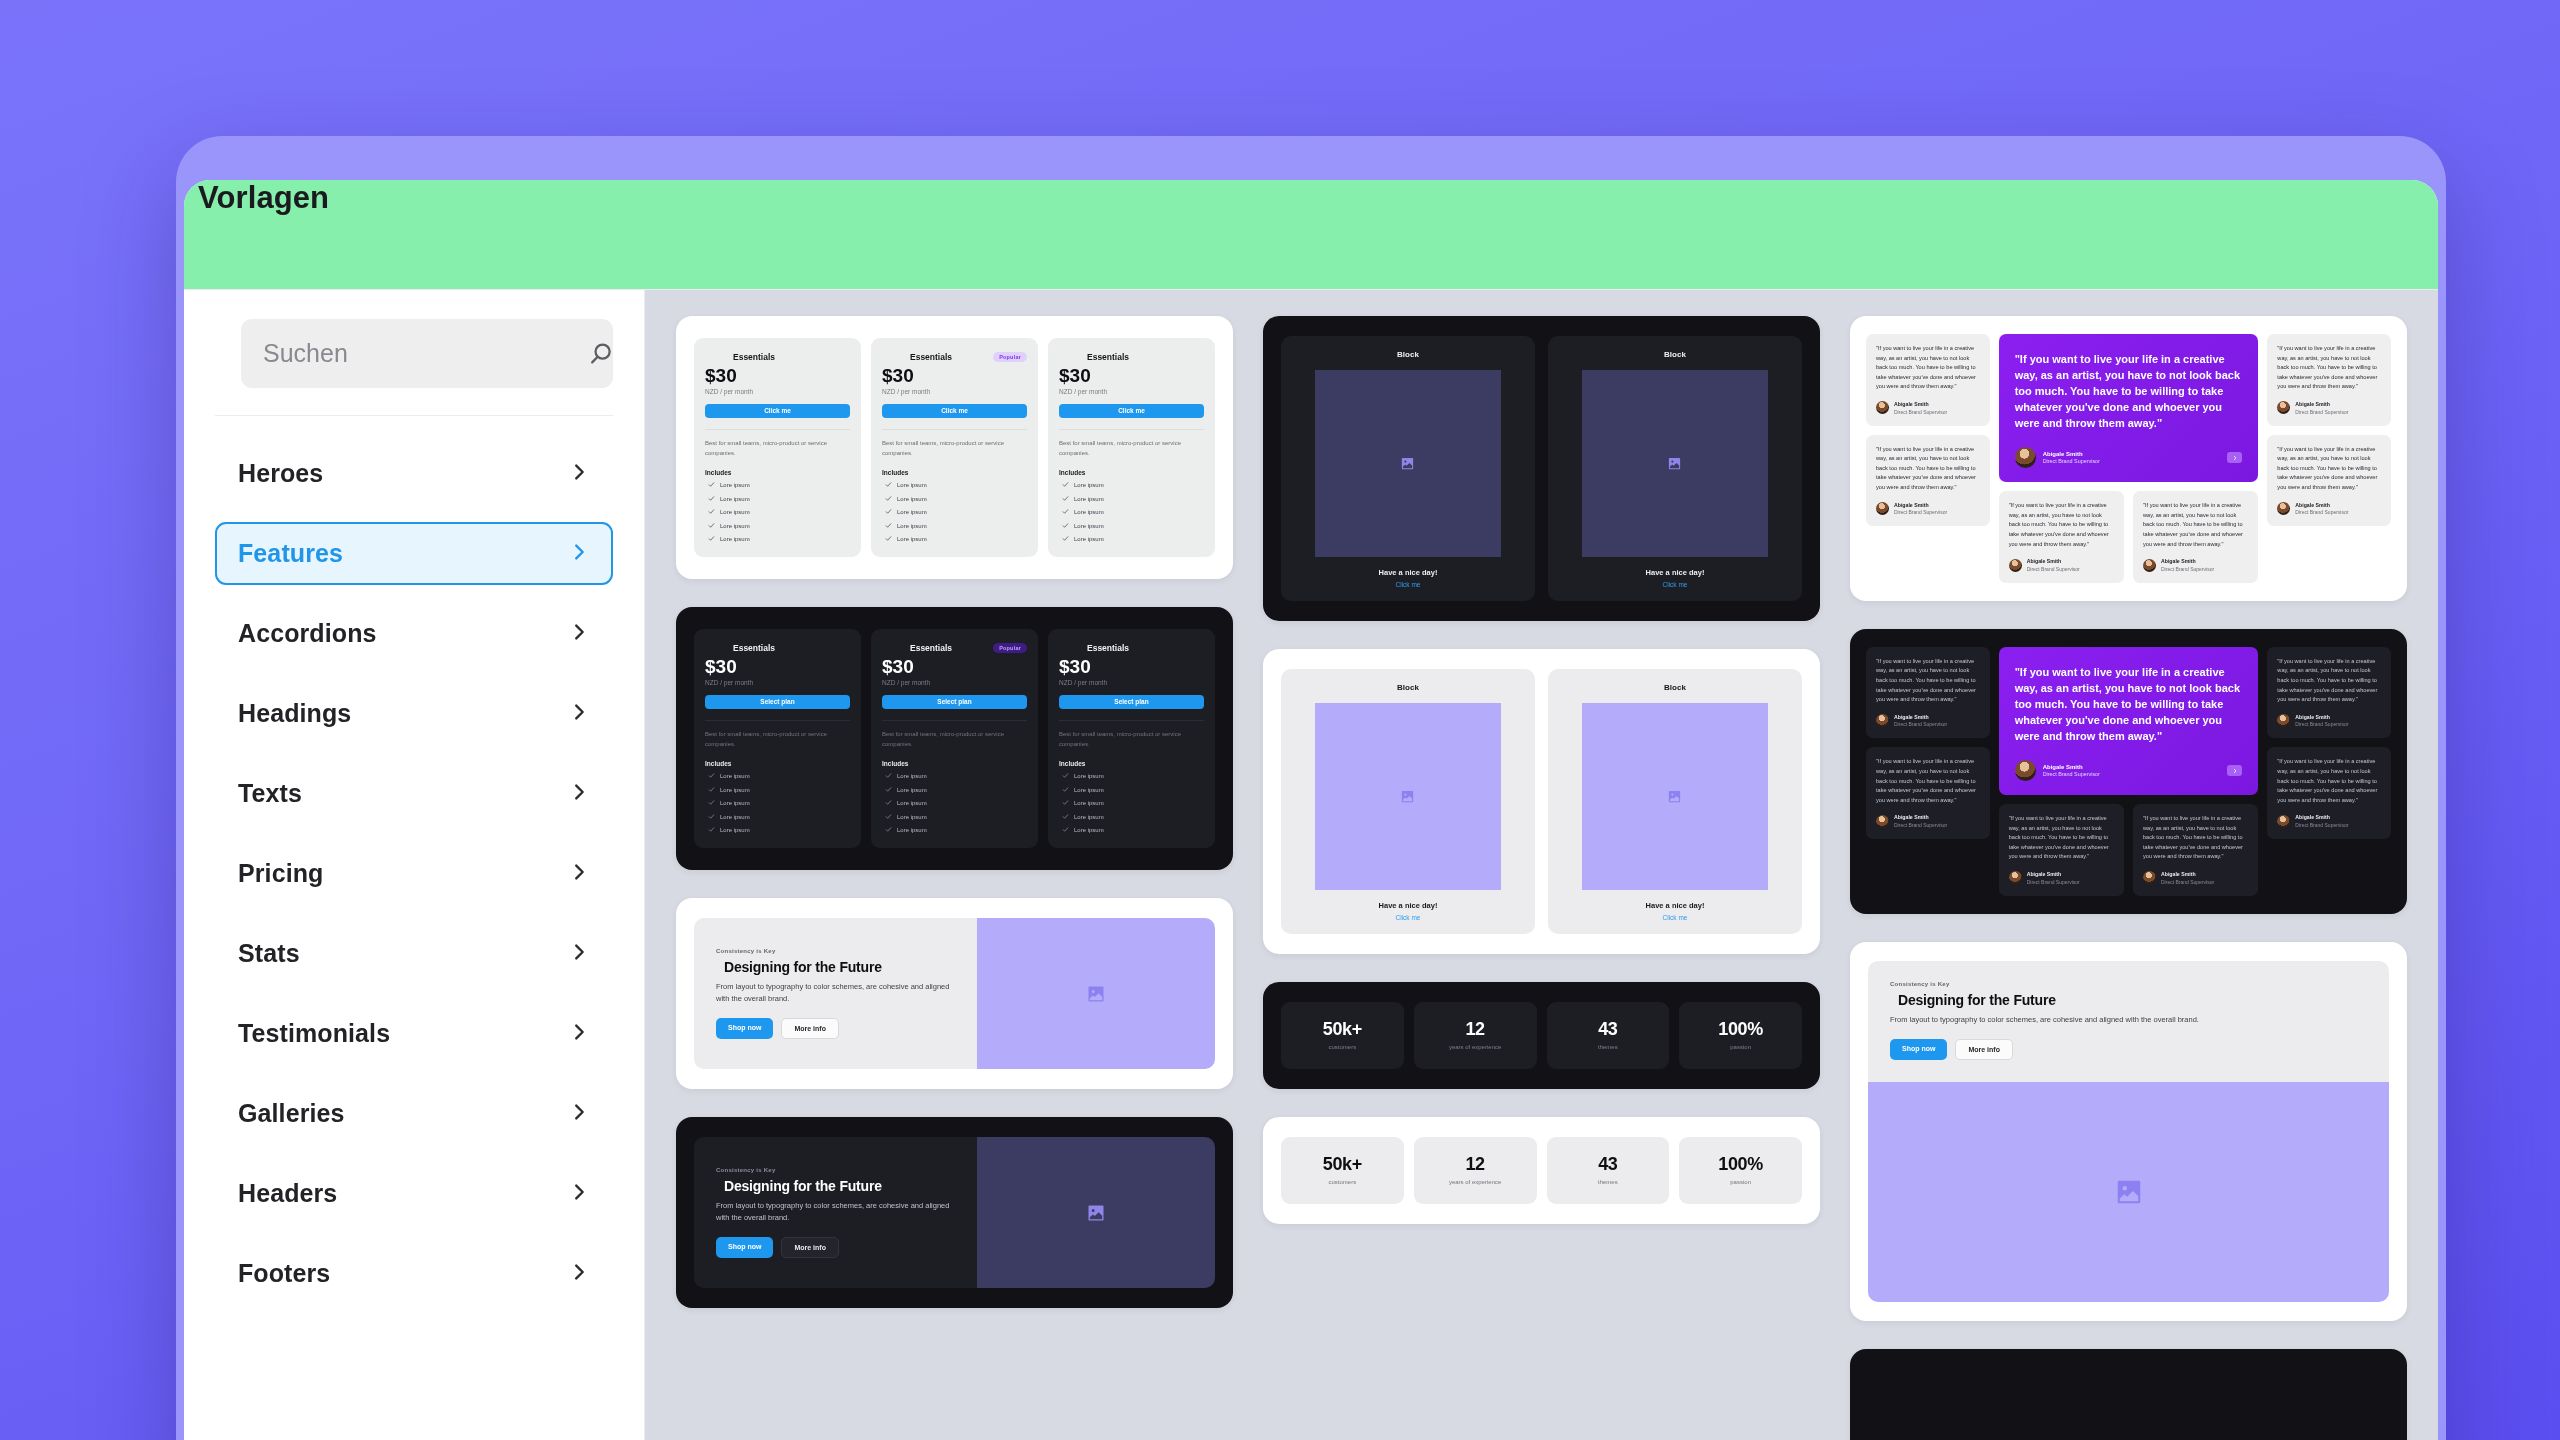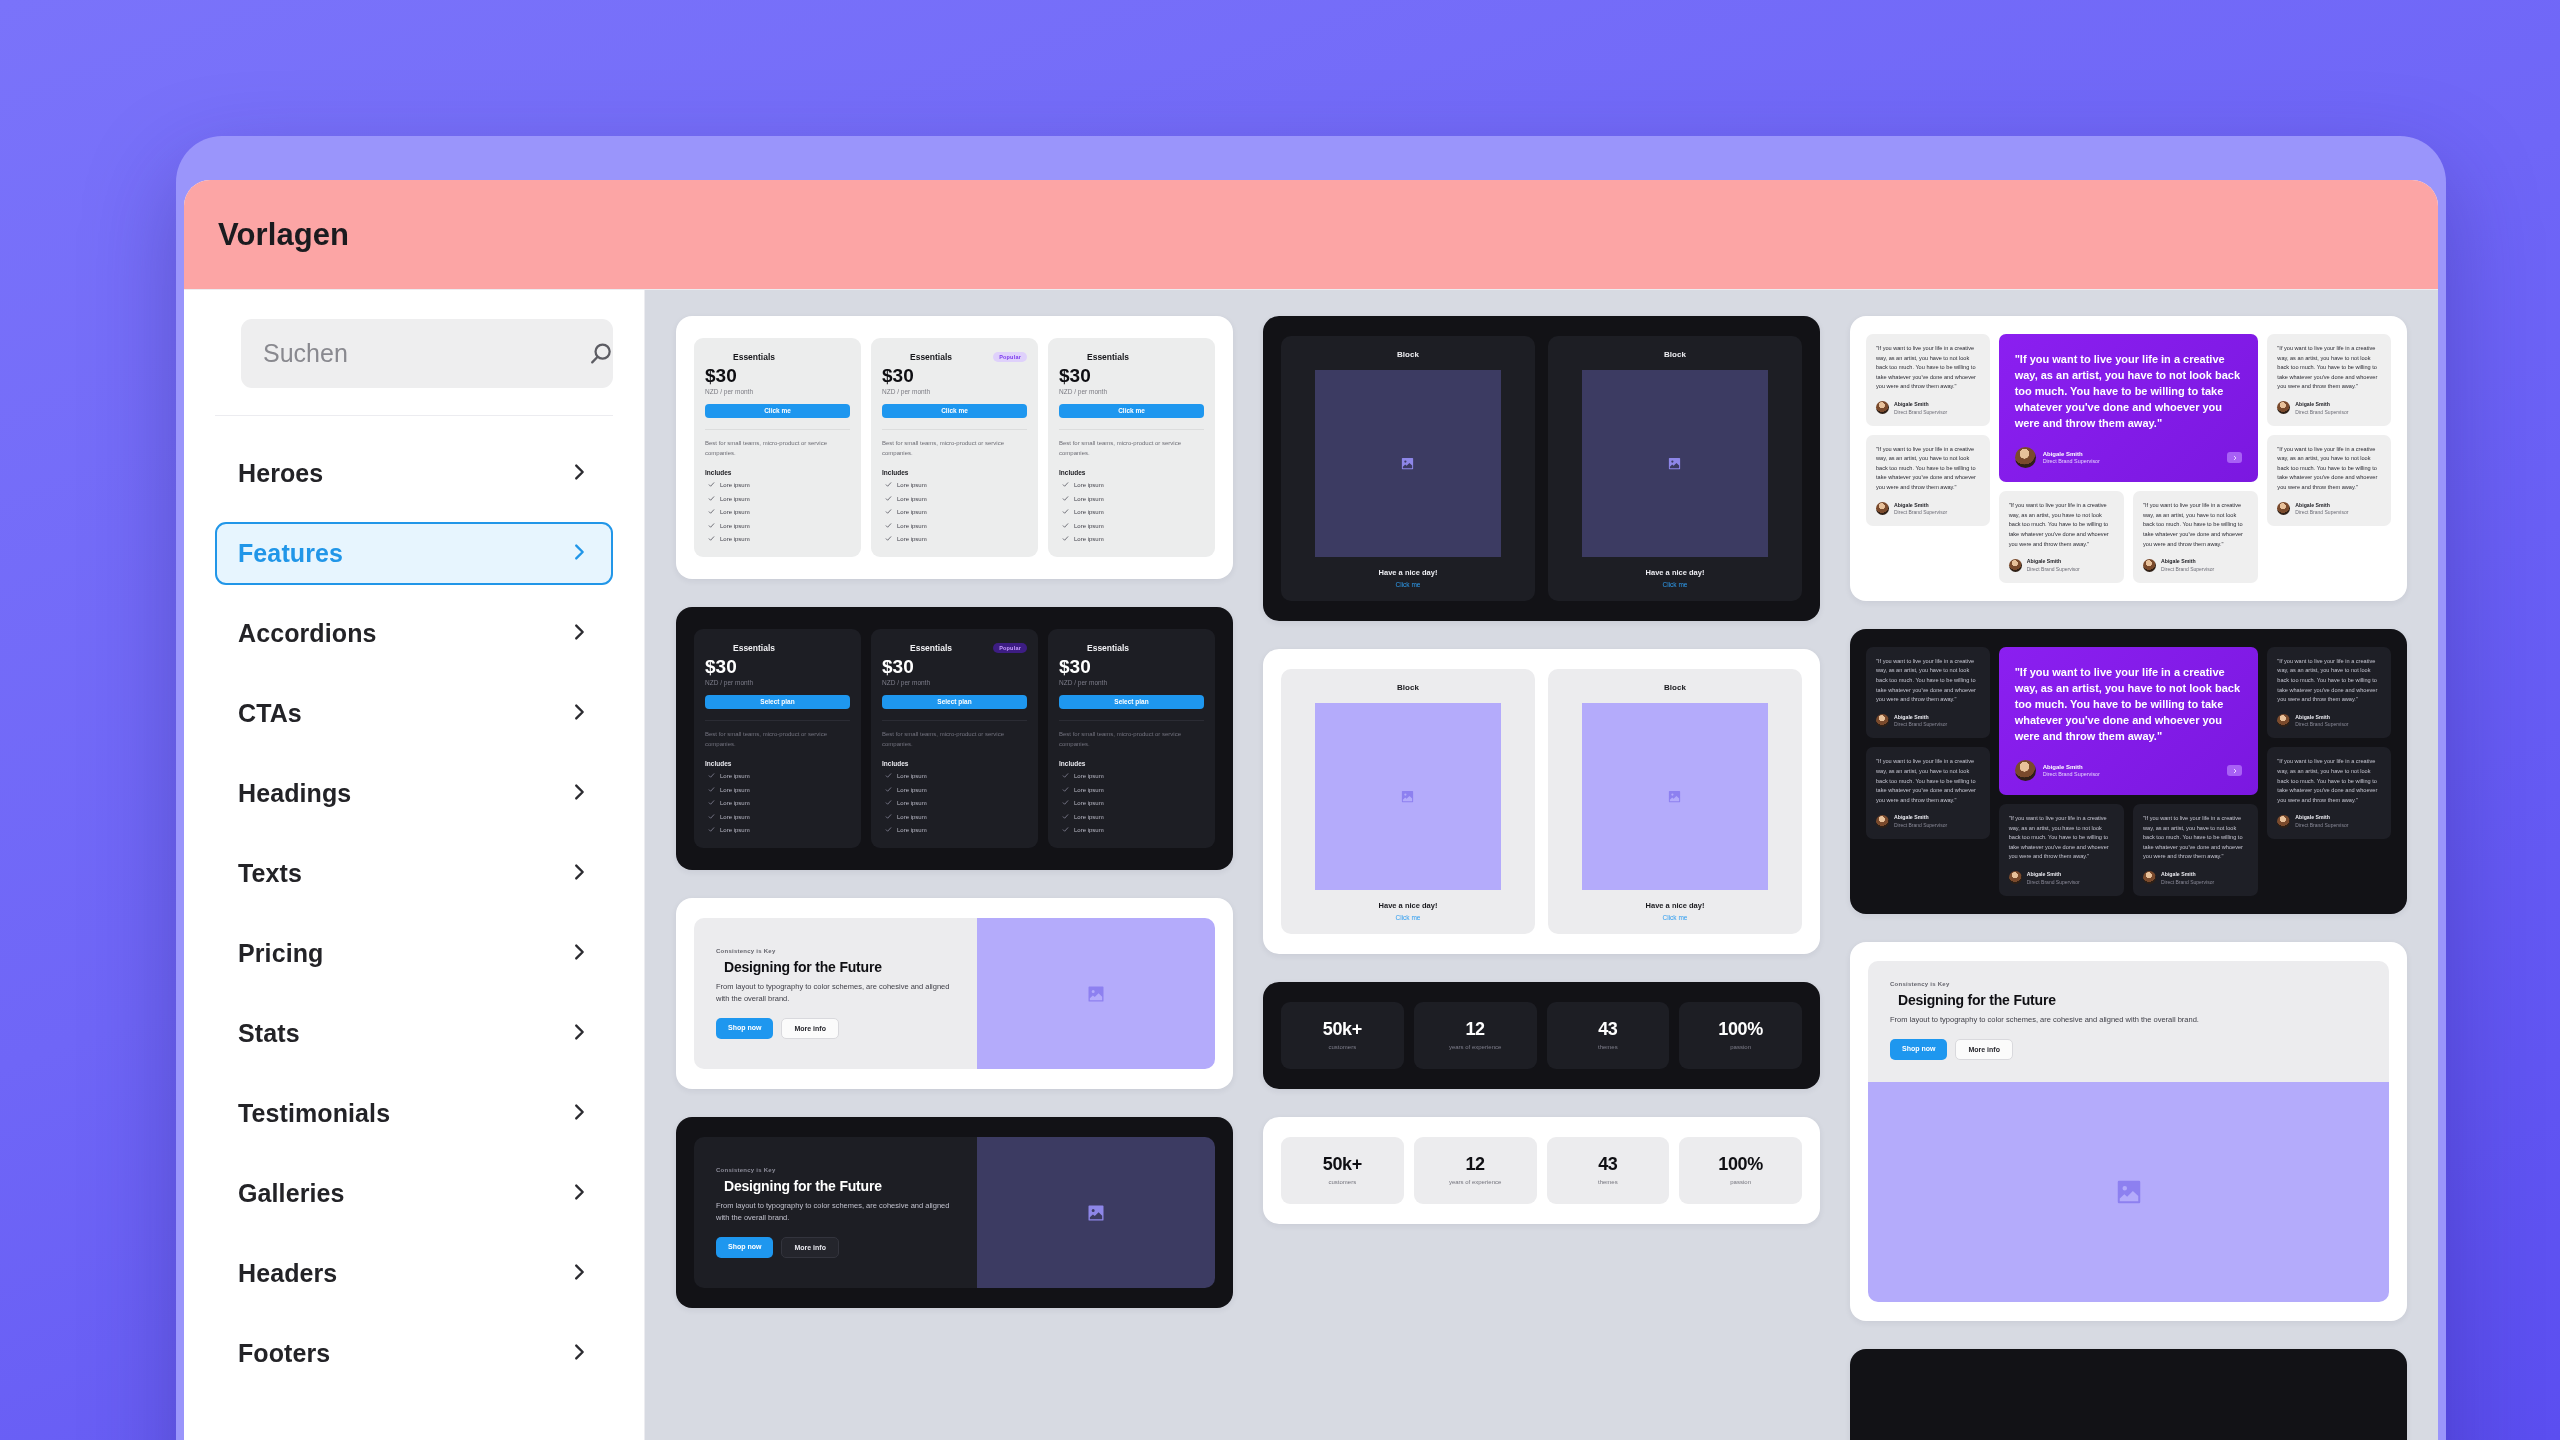--- a/index.html
+++ b/index.html
@@ -25,23 +25,23 @@
     width: 2254px; height: 1360px;
     background: #ffffff;
     border-radius: 26px 26px 0 0;
     overflow: hidden;
   }
 
   
   #titlebar {
     height: 110px;
     border-bottom: 1px solid #ececf0;
-    display: flex; align-items: center;
-    padding-left: 34px;
-    background: #fca5a5;
+    display: flex; 
+    padding-left: 14px;
+    background: #86efac;
   }
   #page-title { font-size: 31px; font-weight: 700; color: #1b1b1f; letter-spacing: .1px; }
 
   
   #body-split { display: flex; height: calc(100% - 111px); }
 
   
   #sidebar {
     width: 461px; min-width: 461px;
     background: #fff;
@@ -288,26 +288,20 @@
                 <polyline points="9 5 16 12 9 19"></polyline>
               </svg></span>
           </div>
           <div class="nav-item">
             <span class="nav-label">Accordions</span>
             <span><svg class="chev" viewBox="0 0 24 24" fill="none" stroke="currentColor" stroke-width="2.6" stroke-linecap="round" stroke-linejoin="round">
                 <polyline points="9 5 16 12 9 19"></polyline>
               </svg></span>
           </div>
           <div class="nav-item">
-            <span class="nav-label">CTAs</span>
-            <span><svg class="chev" viewBox="0 0 24 24" fill="none" stroke="currentColor" stroke-width="2.6" stroke-linecap="round" stroke-linejoin="round">
-                <polyline points="9 5 16 12 9 19"></polyline>
-              </svg></span>
-          </div>
-          <div class="nav-item">
             <span class="nav-label">Headings</span>
             <span><svg class="chev" viewBox="0 0 24 24" fill="none" stroke="currentColor" stroke-width="2.6" stroke-linecap="round" stroke-linejoin="round">
                 <polyline points="9 5 16 12 9 19"></polyline>
               </svg></span>
           </div>
           <div class="nav-item">
             <span class="nav-label">Texts</span>
             <span><svg class="chev" viewBox="0 0 24 24" fill="none" stroke="currentColor" stroke-width="2.6" stroke-linecap="round" stroke-linejoin="round">
                 <polyline points="9 5 16 12 9 19"></polyline>
               </svg></span>

